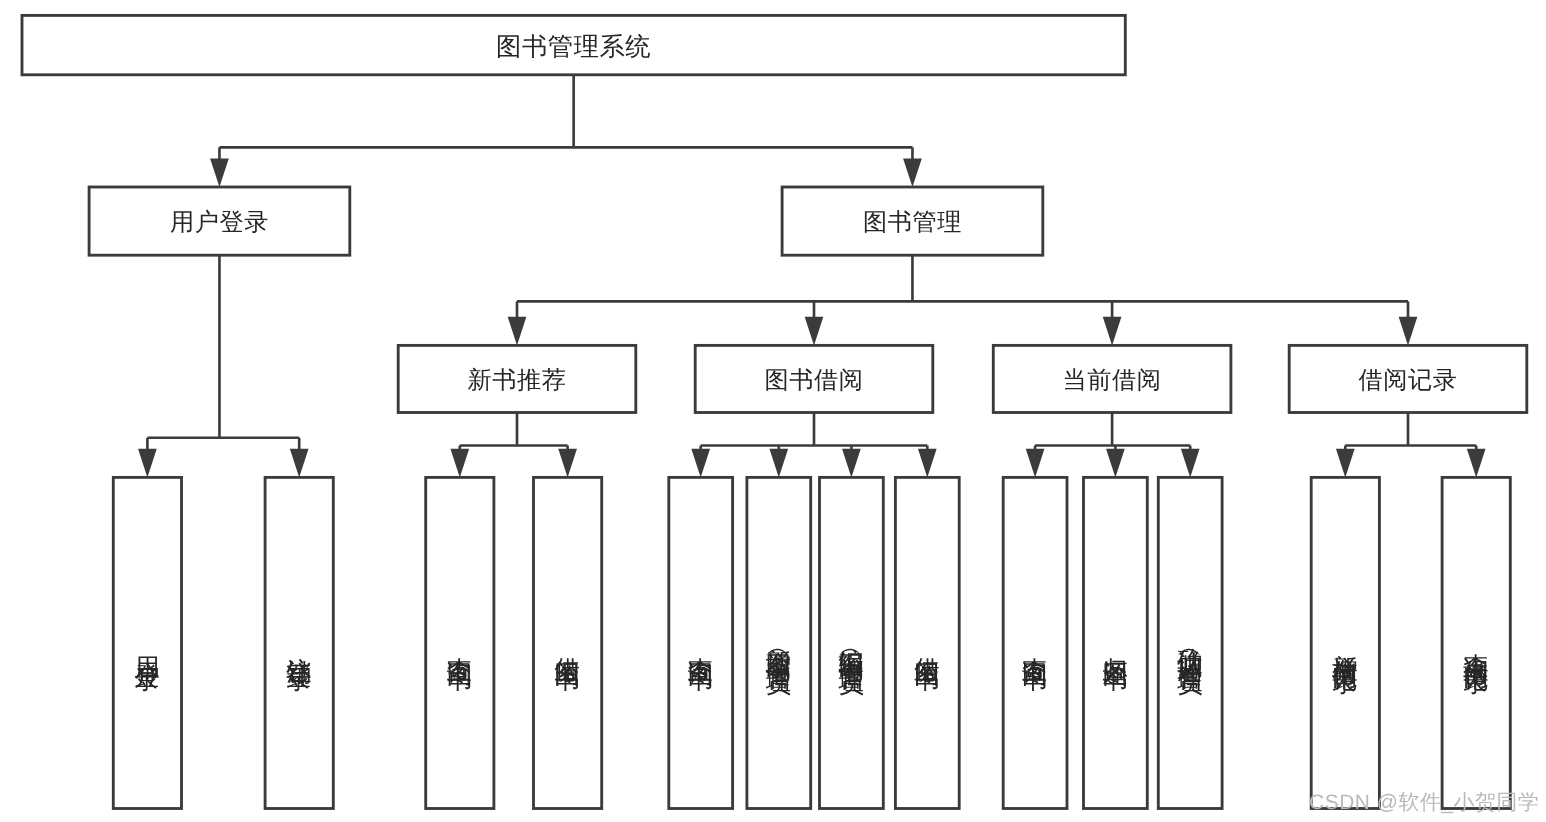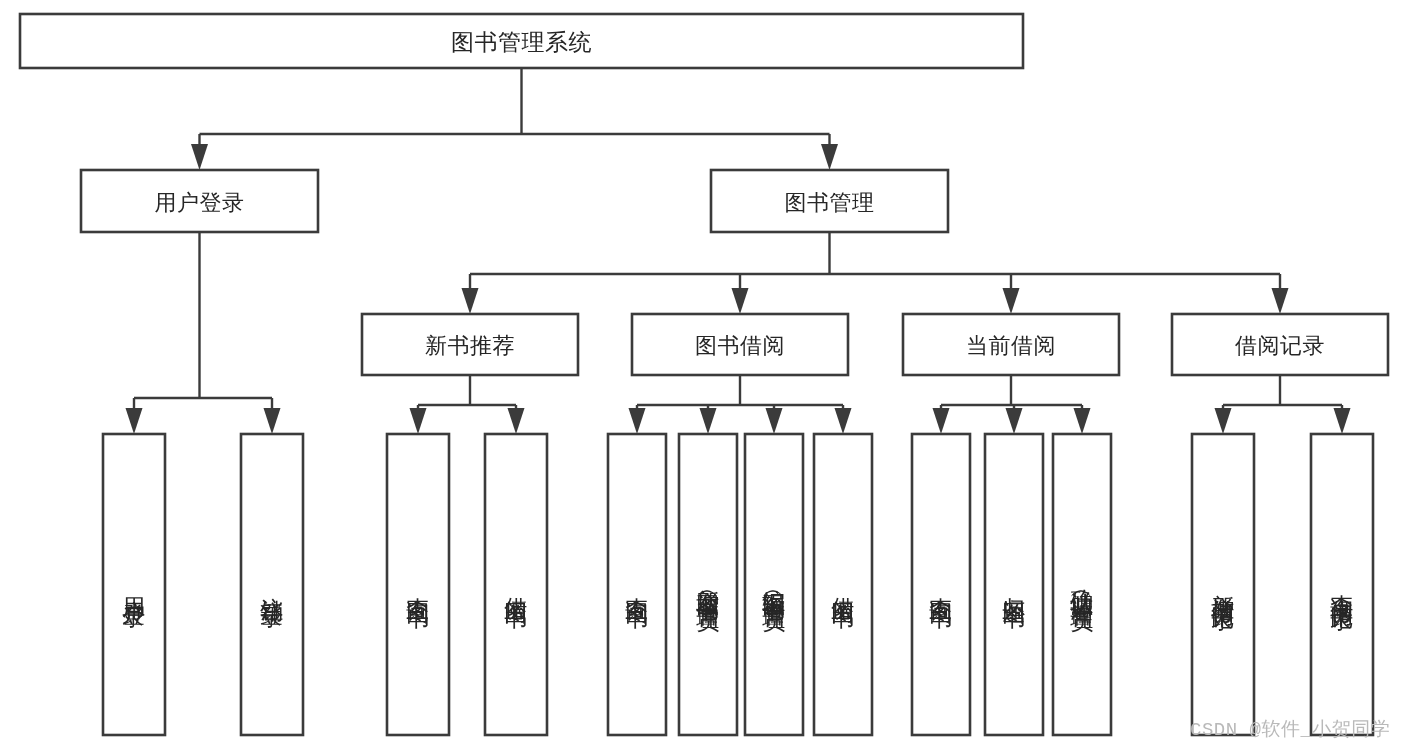--- a/index.html
+++ b/index.html
@@ -194,14 +194,14 @@
       <div class="vlabel" style="left: 608px; top: 434px; width: 58px; height: 301px;">查询图书</div>
       <div class="vlabel" style="left: 679px; top: 434px; width: 58px; height: 301px;">新增图书（管理员）</div>
       <div class="vlabel" style="left: 745px; top: 434px; width: 58px; height: 301px;">编辑图书（管理员）</div>
       <div class="vlabel" style="left: 814px; top: 434px; width: 58px; height: 301px;">借阅图书</div>
       <div class="vlabel" style="left: 912px; top: 434px; width: 58px; height: 301px;">查询图书</div>
       <div class="vlabel" style="left: 985px; top: 434px; width: 58px; height: 301px;">归还图书</div>
       <div class="vlabel" style="left: 1053px; top: 434px; width: 58px; height: 301px;">确认归还（管理员）</div>
       <div class="vlabel" style="left: 1192px; top: 434px; width: 62px; height: 301px;">新增借阅记录</div>
       <div class="vlabel" style="left: 1311px; top: 434px; width: 62px; height: 301px;">查询借阅记录</div>
     </div>
-  <div class="watermark" style="left: 1190px; top: 716px; font-family: Liberation Mono, monospace;">CSDN @软件_小贺同学</div>
+  <div class="watermark" style="left: 1190px; top: 716px;">CSDN @软件_小贺同学</div>
 </div>
 
 </body></html>

